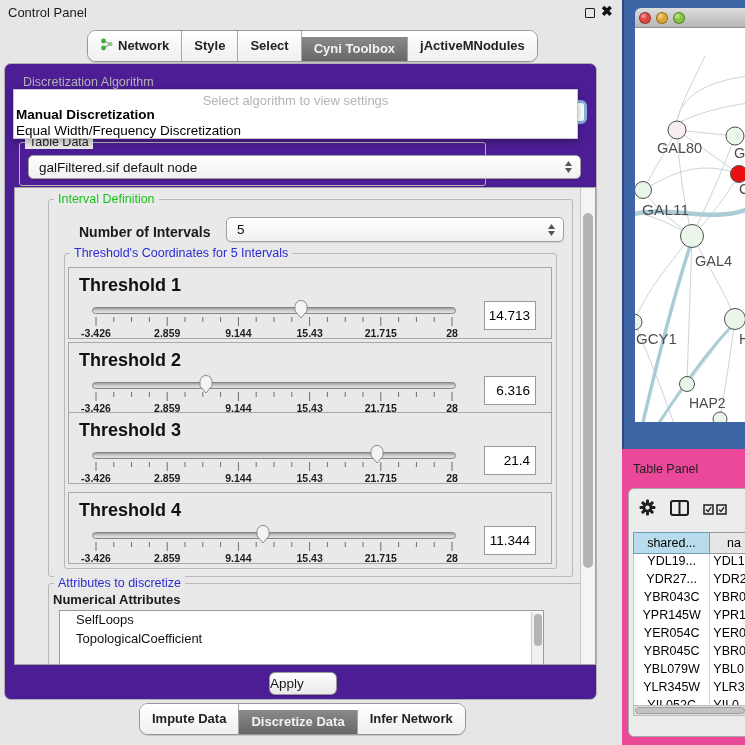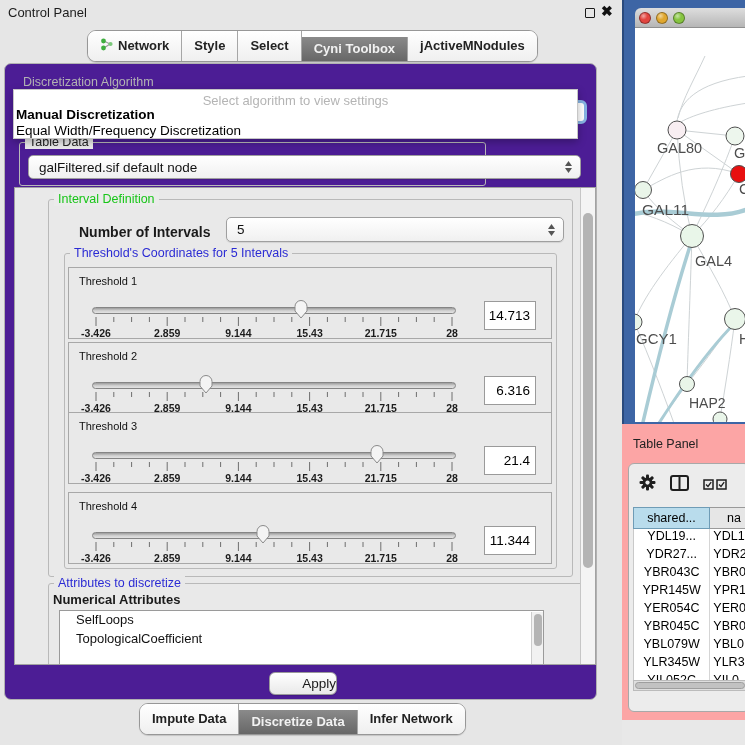--- a/index.html
+++ b/index.html
@@ -40,42 +40,42 @@
   #overlay-opt2 { position:absolute; left:2px; top:33px; font-size:13.5px; color:#000; }
   #combo-fragment { left:560px; top:36px; width:22px; height:24px; background:#fff; border:3px solid #86b3e2; border-radius:6px; z-index:20; }
 
   
   #viewport { left:9px; top:123px; width:582px; height:478px; border:1px solid #a2a2a2; background:#e9e9e9; overflow:hidden; }
   #v-scroll-track { position:absolute; right:0; top:0; width:15px; height:100%; background:#f4f4f4; border-left:1px solid #c6c6c6; }
   #v-scroll-thumb { position:absolute; left:2px; top:25px; width:10px; height:355px; background:#b4b4b4; border-radius:5px; }
 
   
   .th-panel { position:absolute; left:3px; width:484px; height:72px; border:1px solid #a8a8a8; background:#e9e9e9; }
-  .th-label { position:absolute; left:10px; top:7px; font-size:11px; font-weight:normal; color:#111; }
+  .th-label { position:absolute; left:10px; top:7px; font-size:18px; font-weight:bold; color:#111; }
   .th-track { position:absolute; left:23px; top:39px; width:364px; height:7px; border:1px solid #858585; border-radius:4px; background:linear-gradient(#9c9c9c,#d2d2d2 55%,#e3e3e3); }
   .th-thumb { position:absolute; top:31px; width:16px; height:20px; }
   .th-value { position:absolute; left:415px; top:33px; width:52px; height:29px; background:#fff; border:1px solid #9a9a9a; font-size:13.5px; text-align:right; padding:6px 5px 0 0; color:#000; }
   .th-ticks { position:absolute; left:4px; top:48px; }
 
   
   #attr-list { position:absolute; left:10px; top:26px; width:485px; height:80px; background:#fff; border:1px solid #9a9a9a; overflow:hidden; }
   .attr-item { padding-left:16px; font-size:13px; line-height:18.5px; color:#111; }
   #attr-scroll { position:absolute; left:471px; top:1px; width:12px; height:78px; background:#f1f1f1; border-left:1px solid #ccc; }
   #attr-thumb { position:absolute; left:1.5px; top:2px; width:8px; height:32px; background:#b4b4b4; border-radius:4px; }
 
-  #apply-btn { left:264px; top:608px; width:68px; height:23px; background:linear-gradient(#ffffff,#e9e9e9); border:1px solid #9a9a9a; border-radius:6px; font-size:13.5px; text-align:right; padding-top:3px; box-shadow:0 1px 1px rgba(0,0,0,.12); }
+  #apply-btn { left:264px; top:608px; width:68px; height:23px; background:linear-gradient(#ffffff,#e9e9e9); border:1px solid #9a9a9a; border-radius:6px; font-size:13.5px; text-align:left; padding-top:3px; box-shadow:0 1px 1px rgba(0,0,0,.12); }
 
   
   #right-blue { left:622px; top:0; width:123px; height:449px; background:#3d65a5; border-left:2px solid #2a4a7d; }
   #net-window { left:11px; top:8px; width:112px; height:414px; }
   #net-titlebar { position:absolute; left:0; top:0; width:112px; height:20px; background:linear-gradient(#dedede,#b6b6b6); border-radius:6px 0 0 0; border-bottom:1px solid #8f8f8f; }
   .light { position:absolute; top:4px; width:12px; height:12px; border-radius:50%; }
   #net-canvas { position:absolute; left:0; top:20px; width:112px; height:394px; background:#fff; }
 
-  #table-panel-region { left:622px; top:424px; width:123px; height:296px; background:#fca5a5; }
+  #table-panel-region { left:622px; top:449px; width:123px; height:296px; background:#ec4899; }
   #table-panel-title { position:absolute; left:11px; top:13px; font-size:12.5px; color:#222; }
   #table-panel-box { position:absolute; left:6px; top:39px; width:122px; height:249px; background:#ececec; border:1px solid #a8a8a8; border-radius:6px; }
   #tp-toolbar { position:absolute; left:10px; top:10px; display:flex; gap:14px; align-items:center; }
   #tp-table { position:absolute; left:4px; top:43px; width:118px; }
   .tp-hrow { display:flex; height:22px; }
   .tp-h1 { width:77px; background:#b9dcec; border:1px solid #6f9cb6; font-size:12.5px; text-align:center; padding-top:3px; color:#000; }
   .tp-h2 { width:41px; background:#e6e6e6; border:1px solid #9a9a9a; border-left:none; font-size:12.5px; padding:3px 0 0 17px; color:#000; overflow:hidden; }
   #tp-rows { background:#fff; height:151px; overflow:hidden; border-left:1px solid #c9c9c9; }
   .tp-row { display:flex; height:18px; font-size:12.5px; color:#000; }
   .tp-c1 { width:77px; text-align:center; border-right:1px solid #d5d5d5; }

